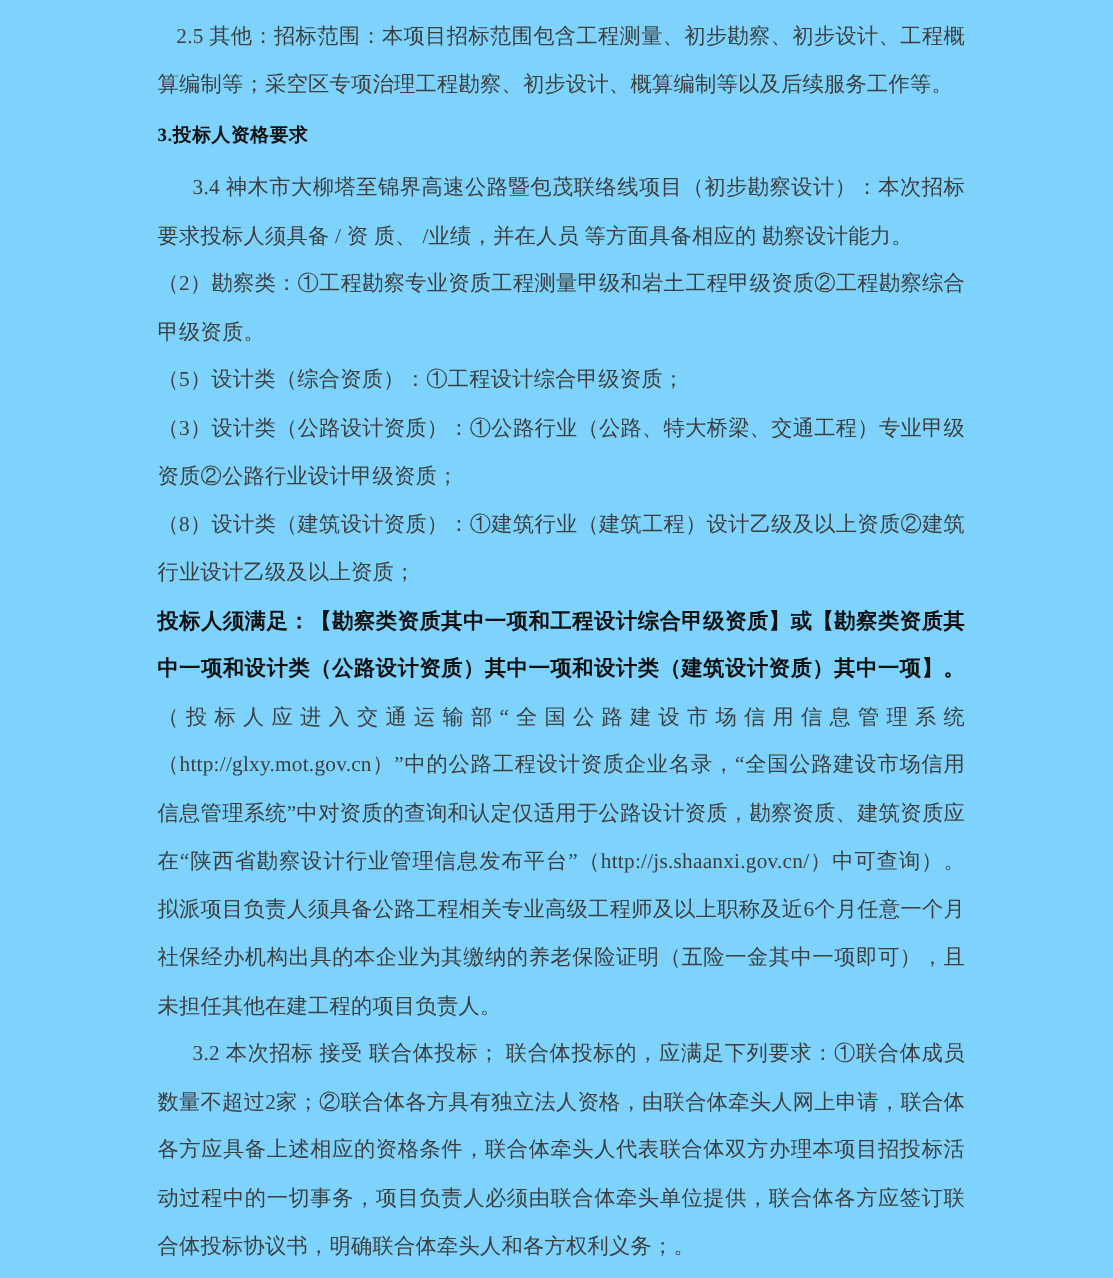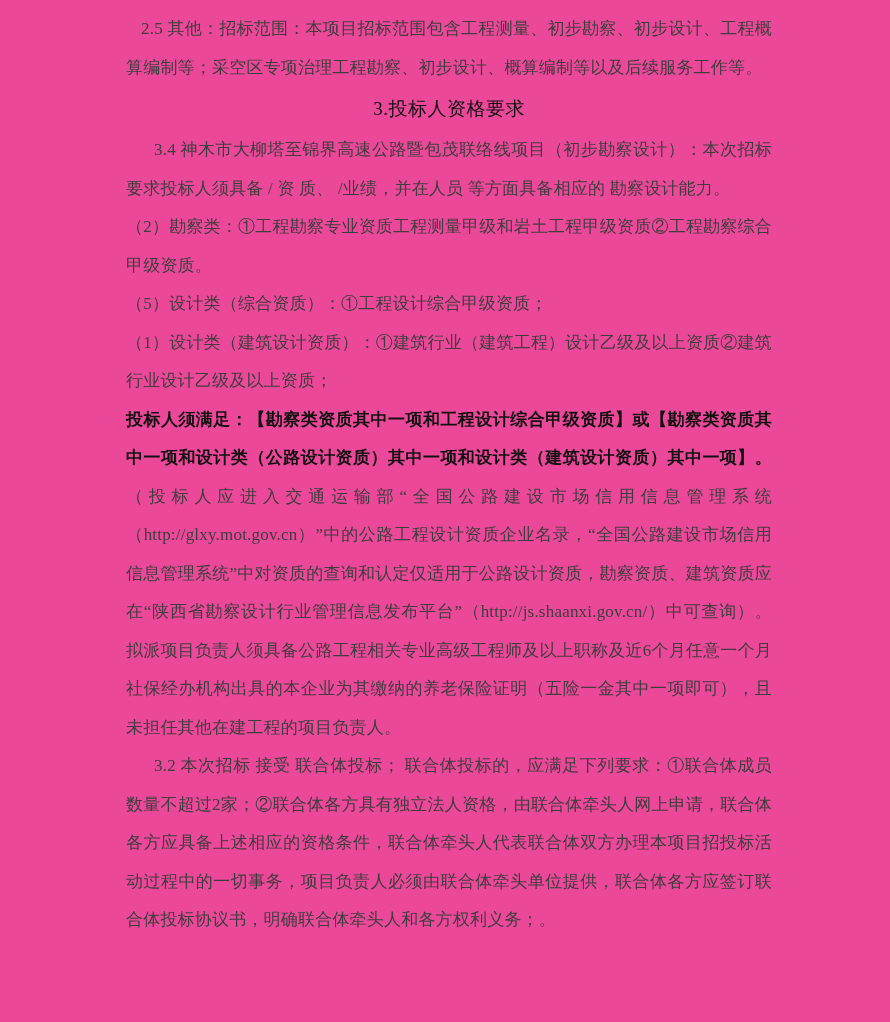--- a/index.html
+++ b/index.html
@@ -4,45 +4,45 @@
 <style>
   * { box-sizing: border-box; }
   html, body {
     margin: 0;
     padding: 0;
     background: #fdfdfd;
   }
   .page {
     width: 890px;
     height: 1022px;
-    background: #ec4899;
+    background: #7dd3fc;
     padding: 10px 118px 0 126px;
     font-family: "Liberation Serif", "DejaVu Serif", serif;
     font-size: 17px;
     line-height: 38.5px;
     color: #3e3e3e;
     text-align: justify;
     overflow: hidden;
     letter-spacing: 0.2px;
   }
   p.para {
     margin: 0;
     padding: 0;
   }
   .indent-1 { text-indent: 15px; }
   .indent-2 { text-indent: 28px; }
   .indent-sm { text-indent: 5px; }
   h2.sec-heading {
     margin: 0;
     padding: 0;
-    font-size: 19px;
+    font-size: 15px;
     line-height: 44px;
-    font-weight: normal;
+    font-weight: bold;
     color: #111111;
-    text-align: center;
+    text-align: left;
     letter-spacing: 0.5px;
   }
   .bold-run {
     font-weight: bold;
     color: #111111;
   }
   .regular-run {
     font-weight: normal;
     color: #3e3e3e;
   }
@@ -56,20 +56,21 @@
 
   <h2 class="sec-heading">3.投标人资格要求</h2>
 
   <p class="para indent-2">3.4 神木市大柳塔至锦界高速公路暨包茂联络线项目（初步勘察设计）：本次招标要求投标人须具备 / 资 质、 /业绩，并在人员 等方面具备相应的 勘察设计能力。</p>
 
 
   <p class="para">（2）勘察类：①工程勘察专业资质工程测量甲级和岩土工程甲级资质②工程勘察综合甲级资质。</p>
 
   <p class="para">（5）设计类（综合资质）：①工程设计综合甲级资质；</p>
 
+  <p class="para">（3）设计类（公路设计资质）：①公路行业（公路、特大桥梁、交通工程）专业甲级资质②公路行业设计甲级资质；</p>
 
-  <p class="para">（1）设计类（建筑设计资质）：①建筑行业（建筑工程）设计乙级及以上资质②建筑行业设计乙级及以上资质；</p>
+  <p class="para">（8）设计类（建筑设计资质）：①建筑行业（建筑工程）设计乙级及以上资质②建筑行业设计乙级及以上资质；</p>
 
   <p class="para"><strong class="bold-run">投标人须满足：【勘察类资质其中一项和工程设计综合甲级资质】或【勘察类资质其中一项和设计类（公路设计资质）其中一项和设计类（建筑设计资质）其中一项】。</strong><span class="regular-run">（投标人应进入交通运输部“全国公路建设市场信用信息管理系统（http://glxy.mot.gov.cn）”中的公路工程设计资质企业名录，“全国公路建设市场信用信息管理系统”中对资质的查询和认定仅适用于公路设计资质，勘察资质、建筑资质应在“陕西省勘察设计行业管理信息发布平台”（http://js.shaanxi.gov.cn/）中可查询）。拟派项目负责人须具备公路工程相关专业高级工程师及以上职称及近6个月任意一个月社保经办机构出具的本企业为其缴纳的养老保险证明（五险一金其中一项即可），且未担任其他在建工程的项目负责人。</span></p>
 
   <p class="para indent-2">3.2 本次招标 接受 联合体投标； 联合体投标的，应满足下列要求：①联合体成员数量不超过2家；②联合体各方具有独立法人资格，由联合体牵头人网上申请，联合体各方应具备上述相应的资格条件，联合体牵头人代表联合体双方办理本项目招投标活动过程中的一切事务，项目负责人必须由联合体牵头单位提供，联合体各方应签订联合体投标协议书，明确联合体牵头人和各方权利义务；。</p>
 
 </div>
 
 </body></html>

